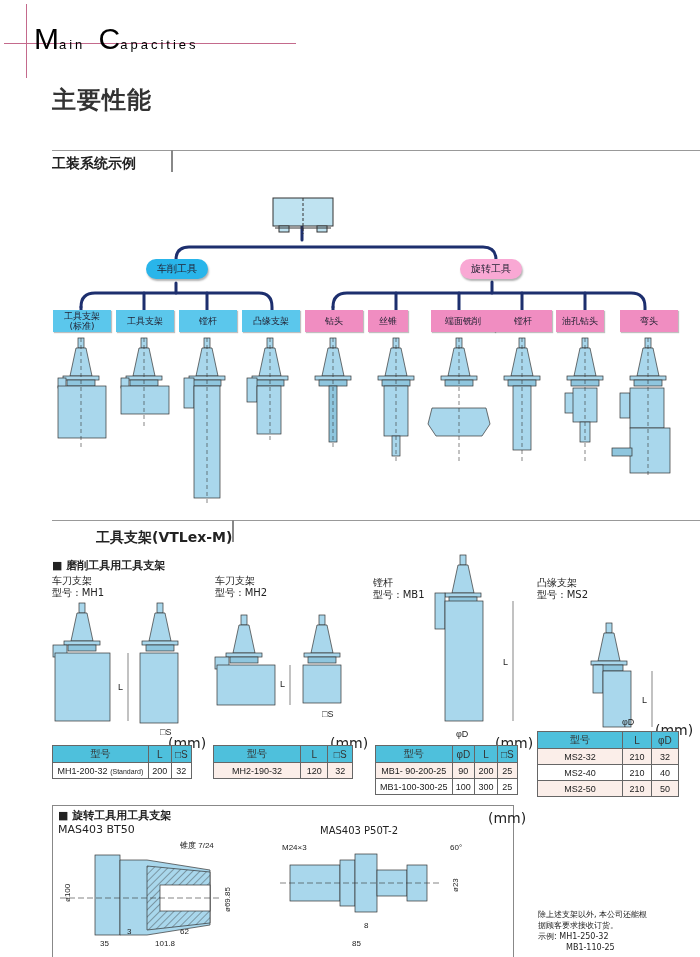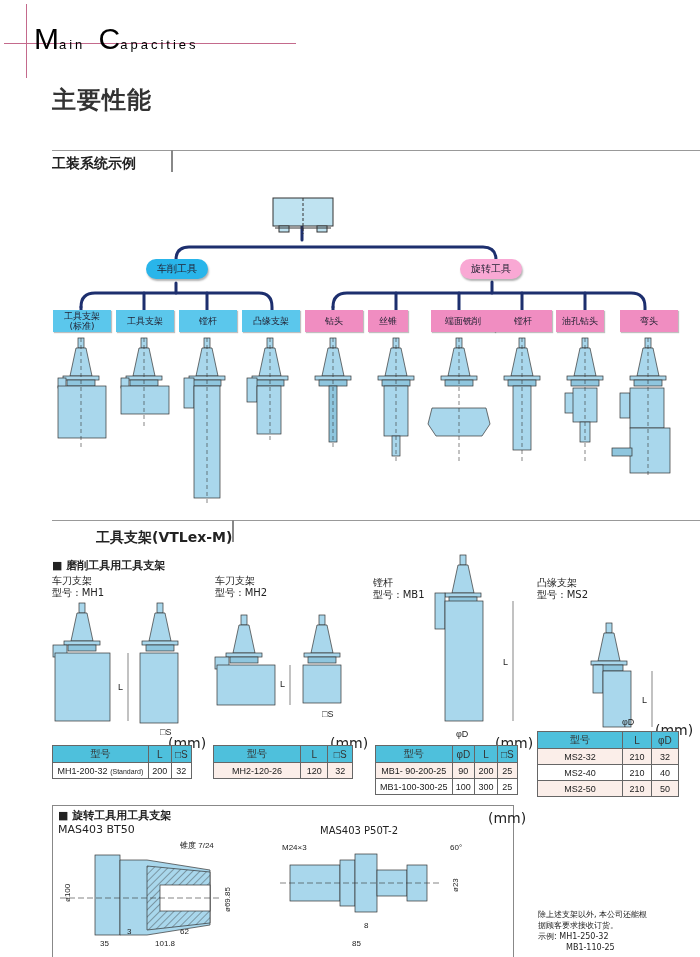--- a/index.html
+++ b/index.html
@@ -237,21 +237,21 @@
 
 <div class="unit" style="left:330px;top:735px;">(mm)</div>
 <table class="spec" style="left:213px;top:745px;width:140px;">
   <tbody>
       <tr>
         <th style="width:80px;">型号</th>
         <th>L</th>
         <th>□S</th>
       </tr>
   <tr class="alt">
-        <td>MH2-120-26</td>
+        <td>MH2-190-32</td>
         <td>120</td>
         <td>32</td>
       </tr>
 </tbody>
   </table>
 
 <div class="unit" style="left:495px;top:735px;">(mm)</div>
 <table class="spec" style="left:375px;top:745px;width:143px;">
   <tbody>
       <tr>

